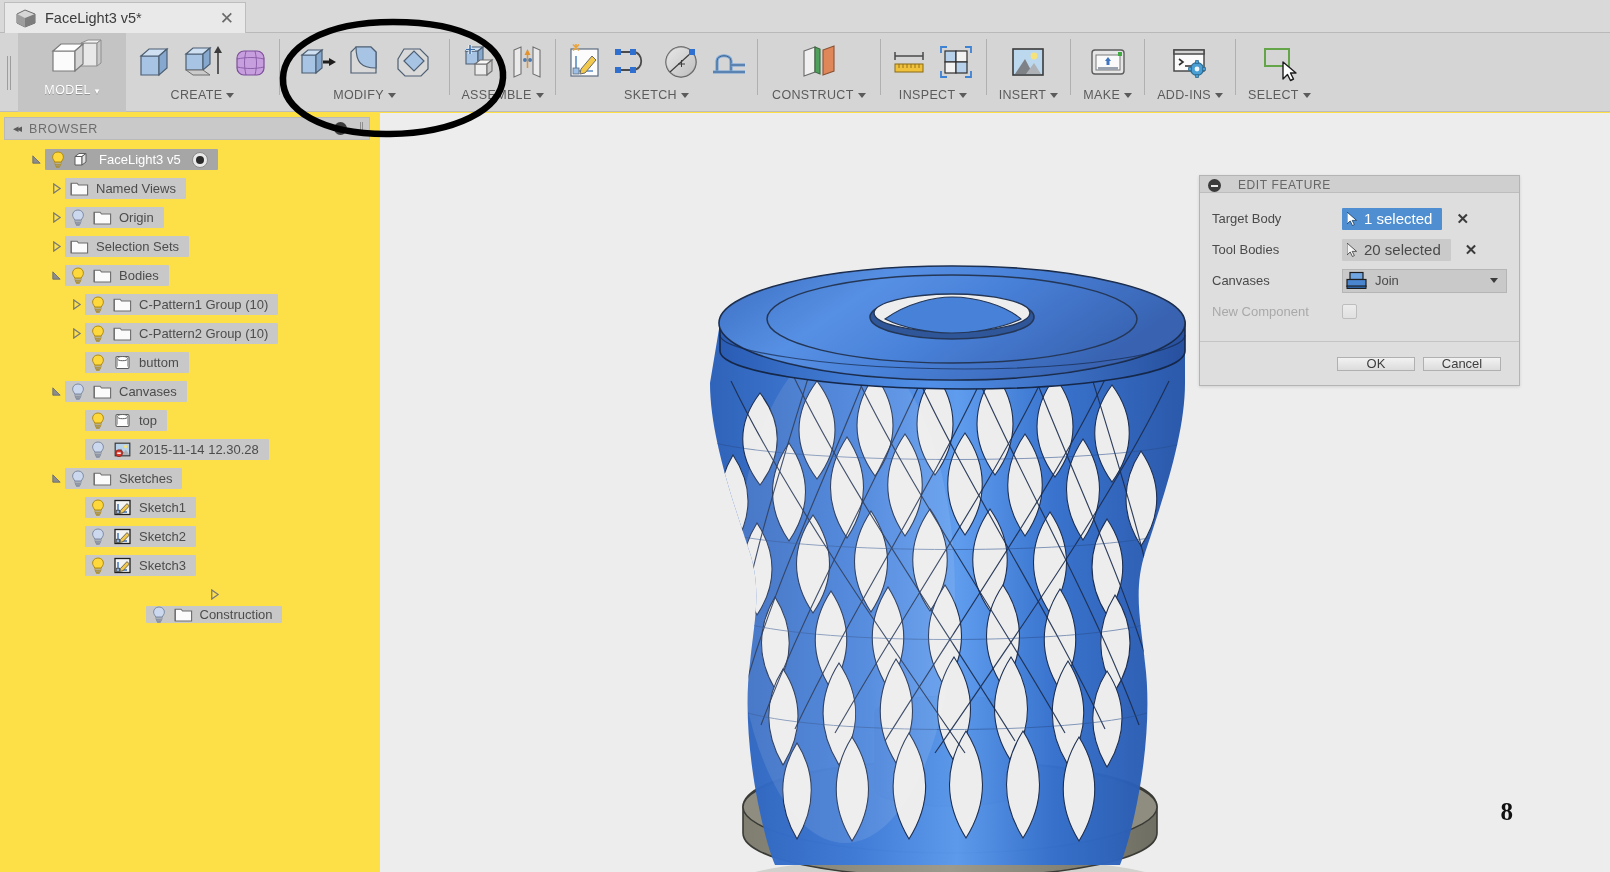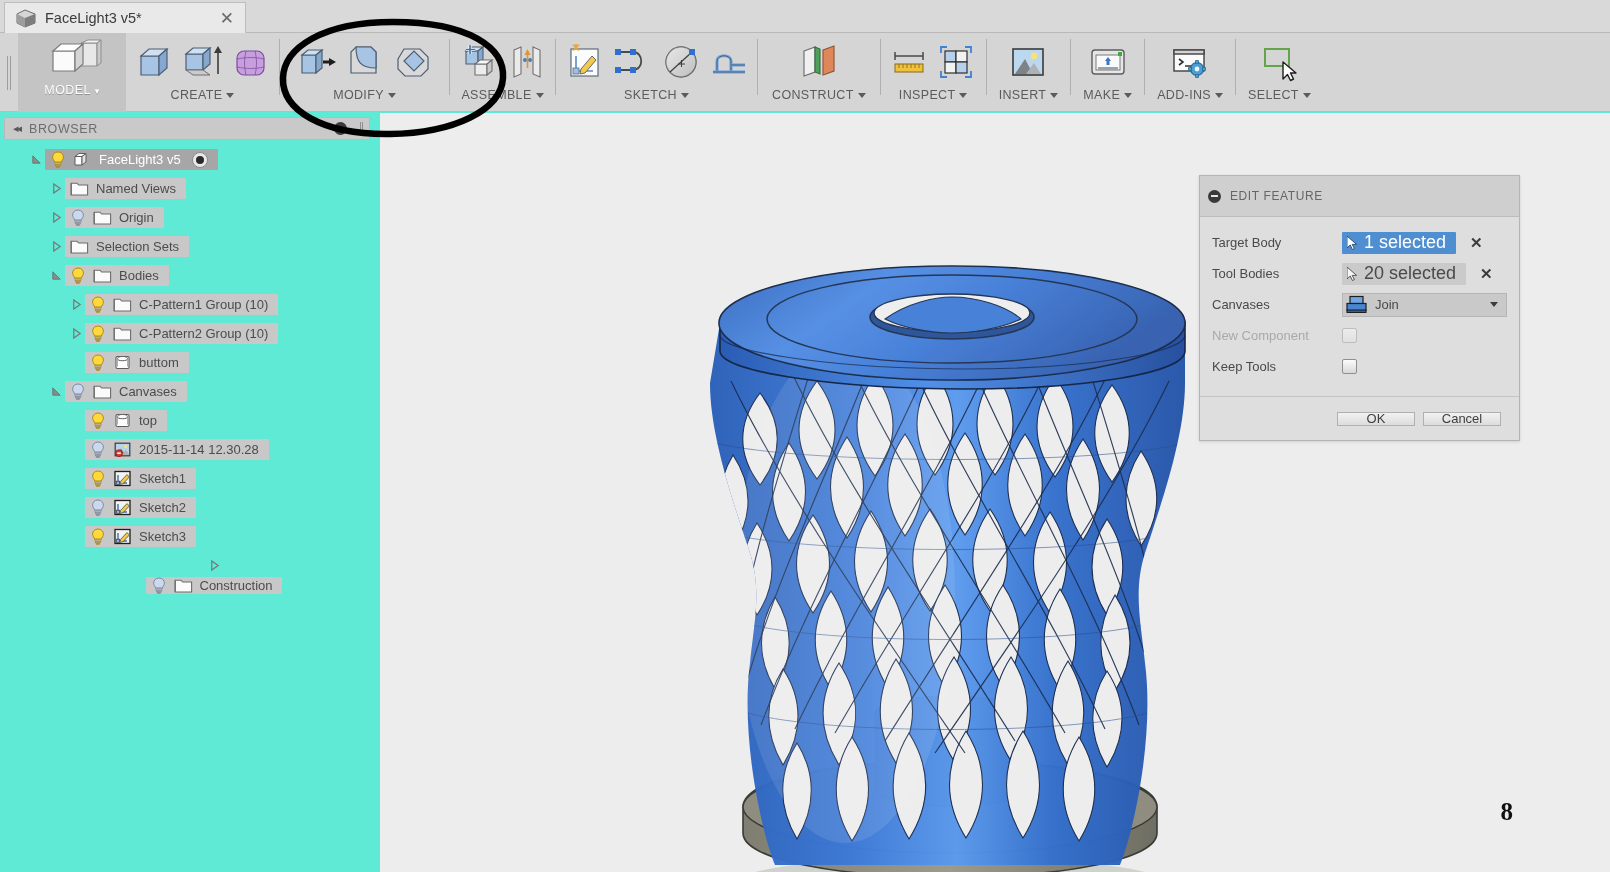--- a/index.html
+++ b/index.html
@@ -2,21 +2,21 @@
 <html><head>
 <meta charset="utf-8">
 <style>
   * { box-sizing: border-box; margin: 0; padding: 0; }
   html, body {
     width: 1610px; height: 872px;
     overflow: hidden;
     font-family: "Liberation Sans", sans-serif;
     background: #eeeeee;
   }
-  #app { position: relative; width: 1610px; height: 872px; background: #5eead4; }
+  #app { position: relative; width: 1610px; height: 872px; background: #fde047; }
 
   
   .tabbar {
     position: absolute; left: 0; top: 0; width: 1610px; height: 33px;
     background: #d9d9d9;
     border-bottom: 1px solid #b9b9b9;
   }
   .doc-tab {
     position: absolute; left: 4px; top: 2px; width: 242px; height: 31px;
     background: #e9e9e9;
@@ -121,38 +121,38 @@
     font-family: "Liberation Serif", serif;
   }
 
   
   .dialog {
     position: absolute; left: 1199px; top: 175px; width: 321px;
     background: #dedede; border: 1px solid #b4b4b4;
     box-shadow: 0 1px 3px rgba(0,0,0,.12);
   }
   .dlg-title {
-    height: 41px; background: #cfcfcf; border-bottom: 1px solid #bdbdbd;
-    display: flex; align-items: center; gap: 9px; padding: 0 8px;
+    height: 17px; background: #cfcfcf; border-bottom: 1px solid #bdbdbd;
+    display: flex; align-items: flex-end; gap: 17px; padding: 0 8px;
   }
   .dlg-title .dlg-min {
     width: 13px; height: 13px; border-radius: 50%; background: #3a3a3a;
     display: flex; align-items: center; justify-content: center; flex: 0 0 auto;
   }
   .dlg-title .dlg-min::after { content: ""; width: 7px; height: 2px; background: #e6e6e6; display: block; }
   .dlg-title .dlg-title-text { font-size: 12px; color: #666666; letter-spacing: .6px; }
 
   .dlg-body { padding: 10px 0 14px 0; }
   .row { display: flex; align-items: center; height: 31px; padding: 0 12px; }
   .row-label { width: 130px; font-size: 13px; color: #4a4a4a; flex: 0 0 auto; }
   .row-label.disabled { color: #a9a9a9; }
 
   .sel-chip {
     height: 22px; display: inline-flex; align-items: center; gap: 6px;
-    padding: 0 10px 0 5px; font-size: 18px; border-radius: 1px;
+    padding: 0 10px 0 5px; font-size: 15px; border-radius: 1px;
   }
   .sel-chip.active { background: #4f8fd1; color: #ffffff; }
   .sel-chip.idle { background: #cacaca; color: #4a4a4a; }
   .row .clear-x {
     font-size: 15px; color: #3b3b3b; margin-left: 14px; cursor: pointer; line-height: 1;
     font-family: "Liberation Sans", sans-serif; font-weight: bold;
   }
 
   .op-field {
     flex: 1 1 auto; height: 24px; background: #c9c9c9; border: 1px solid #b5b5b5;
@@ -725,20 +725,40 @@
             </svg></span>
           <span class="ficon"><svg viewBox="0 0 19 17" width="19" height="17">
               <rect x="2.2" y="2.2" width="14.6" height="12.6" fill="#b9d4ea" stroke="#3a3a3a" stroke-width="1.2"></rect>
               <circle cx="12.6" cy="5.6" r="1.7" fill="#f6e27a"></circle>
               <polygon points="3.2,14 8,7.4 12.4,14" fill="#7e8287"></polygon>
               <polygon points="9,14 12.8,8.8 16.6,14" fill="#aeb2b7"></polygon>
               <circle cx="6" cy="12.2" r="3.4" fill="#d93b31" stroke="#8d221b" stroke-width=".9"></circle>
               <path d="M4.2,12.2 L7.8,12.2" stroke="#ffffff" stroke-width="1.5"></path>
             </svg></span>
           <span class="node-label">2015-11-14 12.30.28</span>
+        </span>
+      </div>
+      <div class="node" style="padding-left: 48px;">
+        <span class="twisty">
+          <svg viewBox="0 0 12 12" width="11" height="11">
+            <polygon points="2,2 2,10 10,10" fill="#8c8c8c" stroke="#6f6f6f" stroke-width="1"></polygon>
+          </svg>
+        </span>
+        <span class="node-body">
+          <span class="bulb"><svg viewBox="0 0 16 17" width="16" height="17">
+              <path d="M8,1 C11.2,1 13.4,3.2 13.4,6.1 C13.4,8.2 11.8,9.7 11.2,11 L4.8,11 C4.2,9.7 2.6,8.2 2.6,6.1 C2.6,3.2 4.8,1 8,1 Z" fill="#ccd8ee" stroke="#7d8ba3" stroke-width="1"></path>
+              <rect x="4.9" y="11.4" width="6.2" height="1.7" fill="#b9b9b9" stroke="#7d8ba3" stroke-width=".6"></rect>
+              <rect x="5.4" y="13.4" width="5.2" height="1.6" fill="#a8a8a8" stroke="#7d8ba3" stroke-width=".6"></rect>
+              <rect x="6.4" y="15.1" width="3.2" height="1.4" fill="#949494" stroke="#7d8ba3" stroke-width=".6"></rect>
+            </svg></span>
+          <span class="ficon"><svg viewBox="0 0 19 17" width="19" height="17">
+              <path d="M1.2,3.2 L7,3.2 L8.6,5 L17.6,5 L17.6,15 L1.2,15 Z" fill="#fbfbfb" stroke="#6c6c6c" stroke-width="1.1"></path>
+              <path d="M1.2,3.2 L1.2,15" stroke="#6c6c6c" stroke-width="1.1"></path>
+            </svg></span>
+          <span class="node-label">Sketches</span>
         </span>
       </div>
       <div class="node" style="padding-left: 68px;">
         <span class="twisty"></span>
         <span class="node-body">
           <span class="bulb"><svg viewBox="0 0 16 17" width="16" height="17">
               <path d="M8,1 C11.2,1 13.4,3.2 13.4,6.1 C13.4,8.2 11.8,9.7 11.2,11 L4.8,11 C4.2,9.7 2.6,8.2 2.6,6.1 C2.6,3.2 4.8,1 8,1 Z" fill="#ffd83b" stroke="#b08b10" stroke-width="1"></path>
               <rect x="4.9" y="11.4" width="6.2" height="1.7" fill="#b9b9b9" stroke="#b08b10" stroke-width=".6"></rect>
               <rect x="5.4" y="13.4" width="5.2" height="1.6" fill="#a8a8a8" stroke="#b08b10" stroke-width=".6"></rect>
               <rect x="6.4" y="15.1" width="3.2" height="1.4" fill="#949494" stroke="#b08b10" stroke-width=".6"></rect>
@@ -1019,24 +1039,20 @@
           <span class="op-text">Join</span>
           <span class="op-caret"></span>
         </span>
       </div>
 
       <div class="row">
         <span class="row-label disabled">New Component</span>
         <span class="cbox disabled"></span>
       </div>
 
-      <div class="row">
-        <span class="row-label">Keep Tools</span>
-        <span class="cbox"></span>
-      </div>
 
     </div>
     <div class="dlg-footer">
       <div class="dbtn">OK</div>
       <div class="dbtn">Cancel</div>
     </div>
   </div>
 
   <svg class="annot">
     <path d="M393,22

